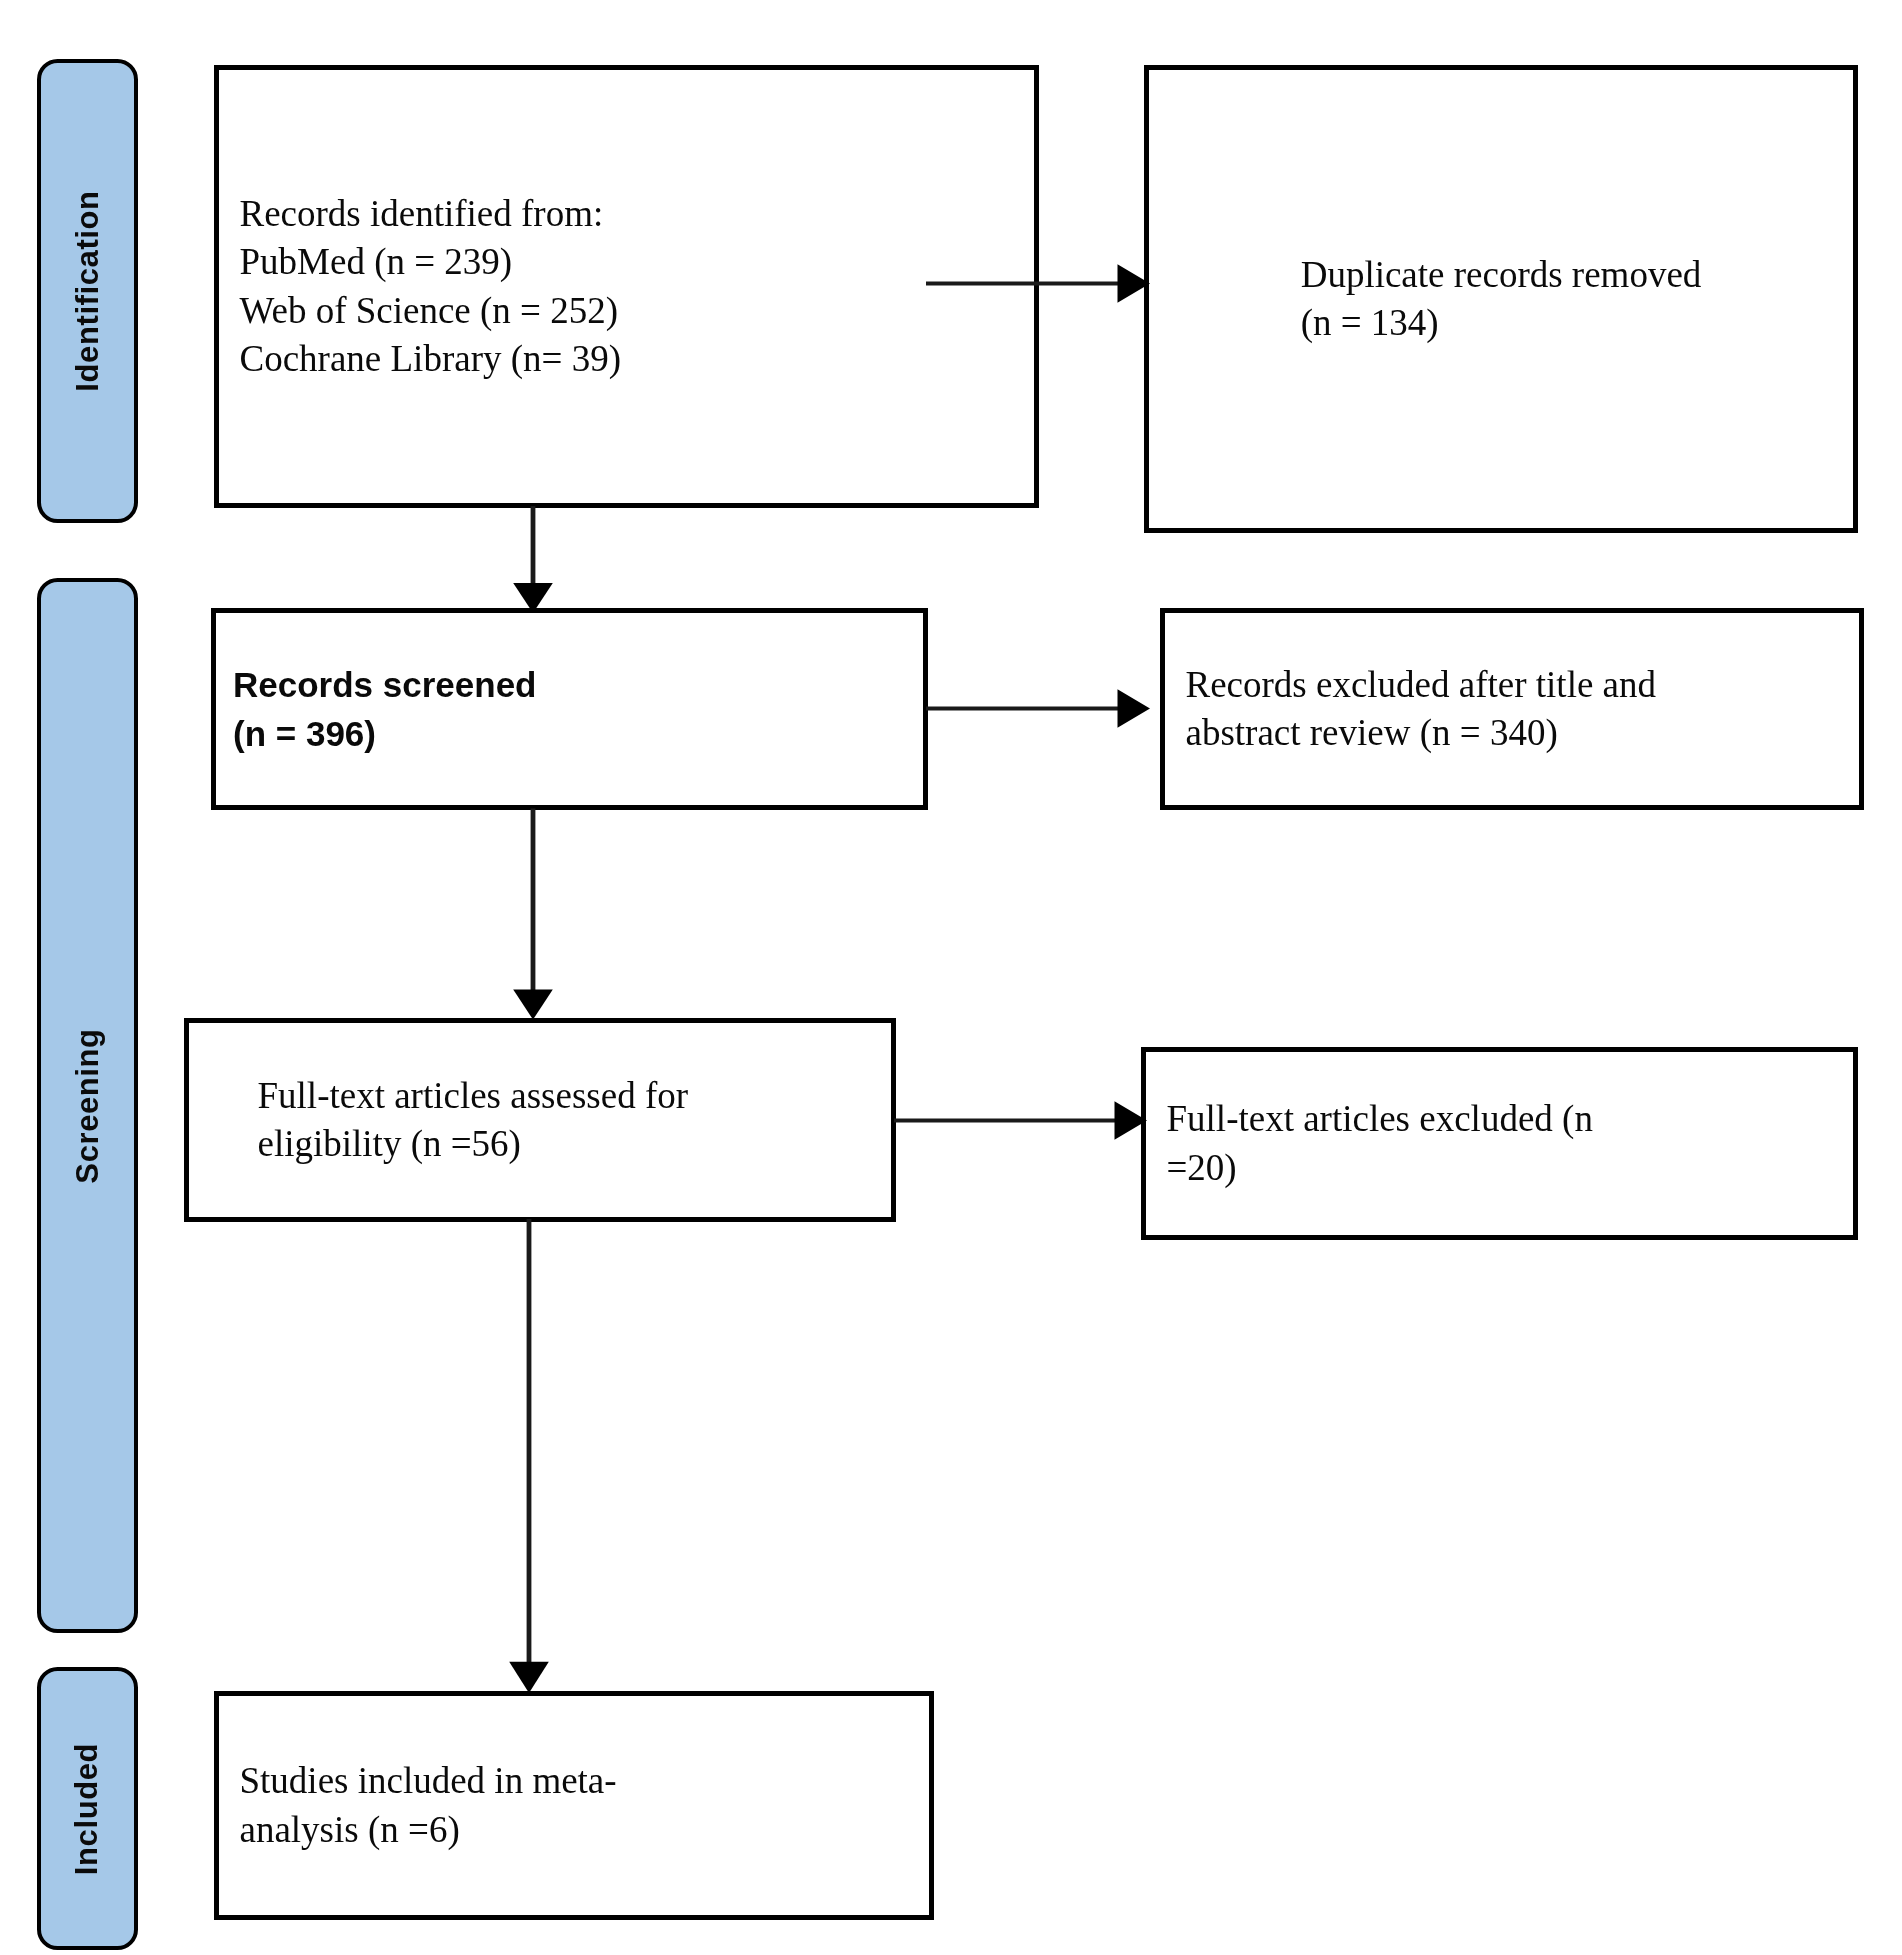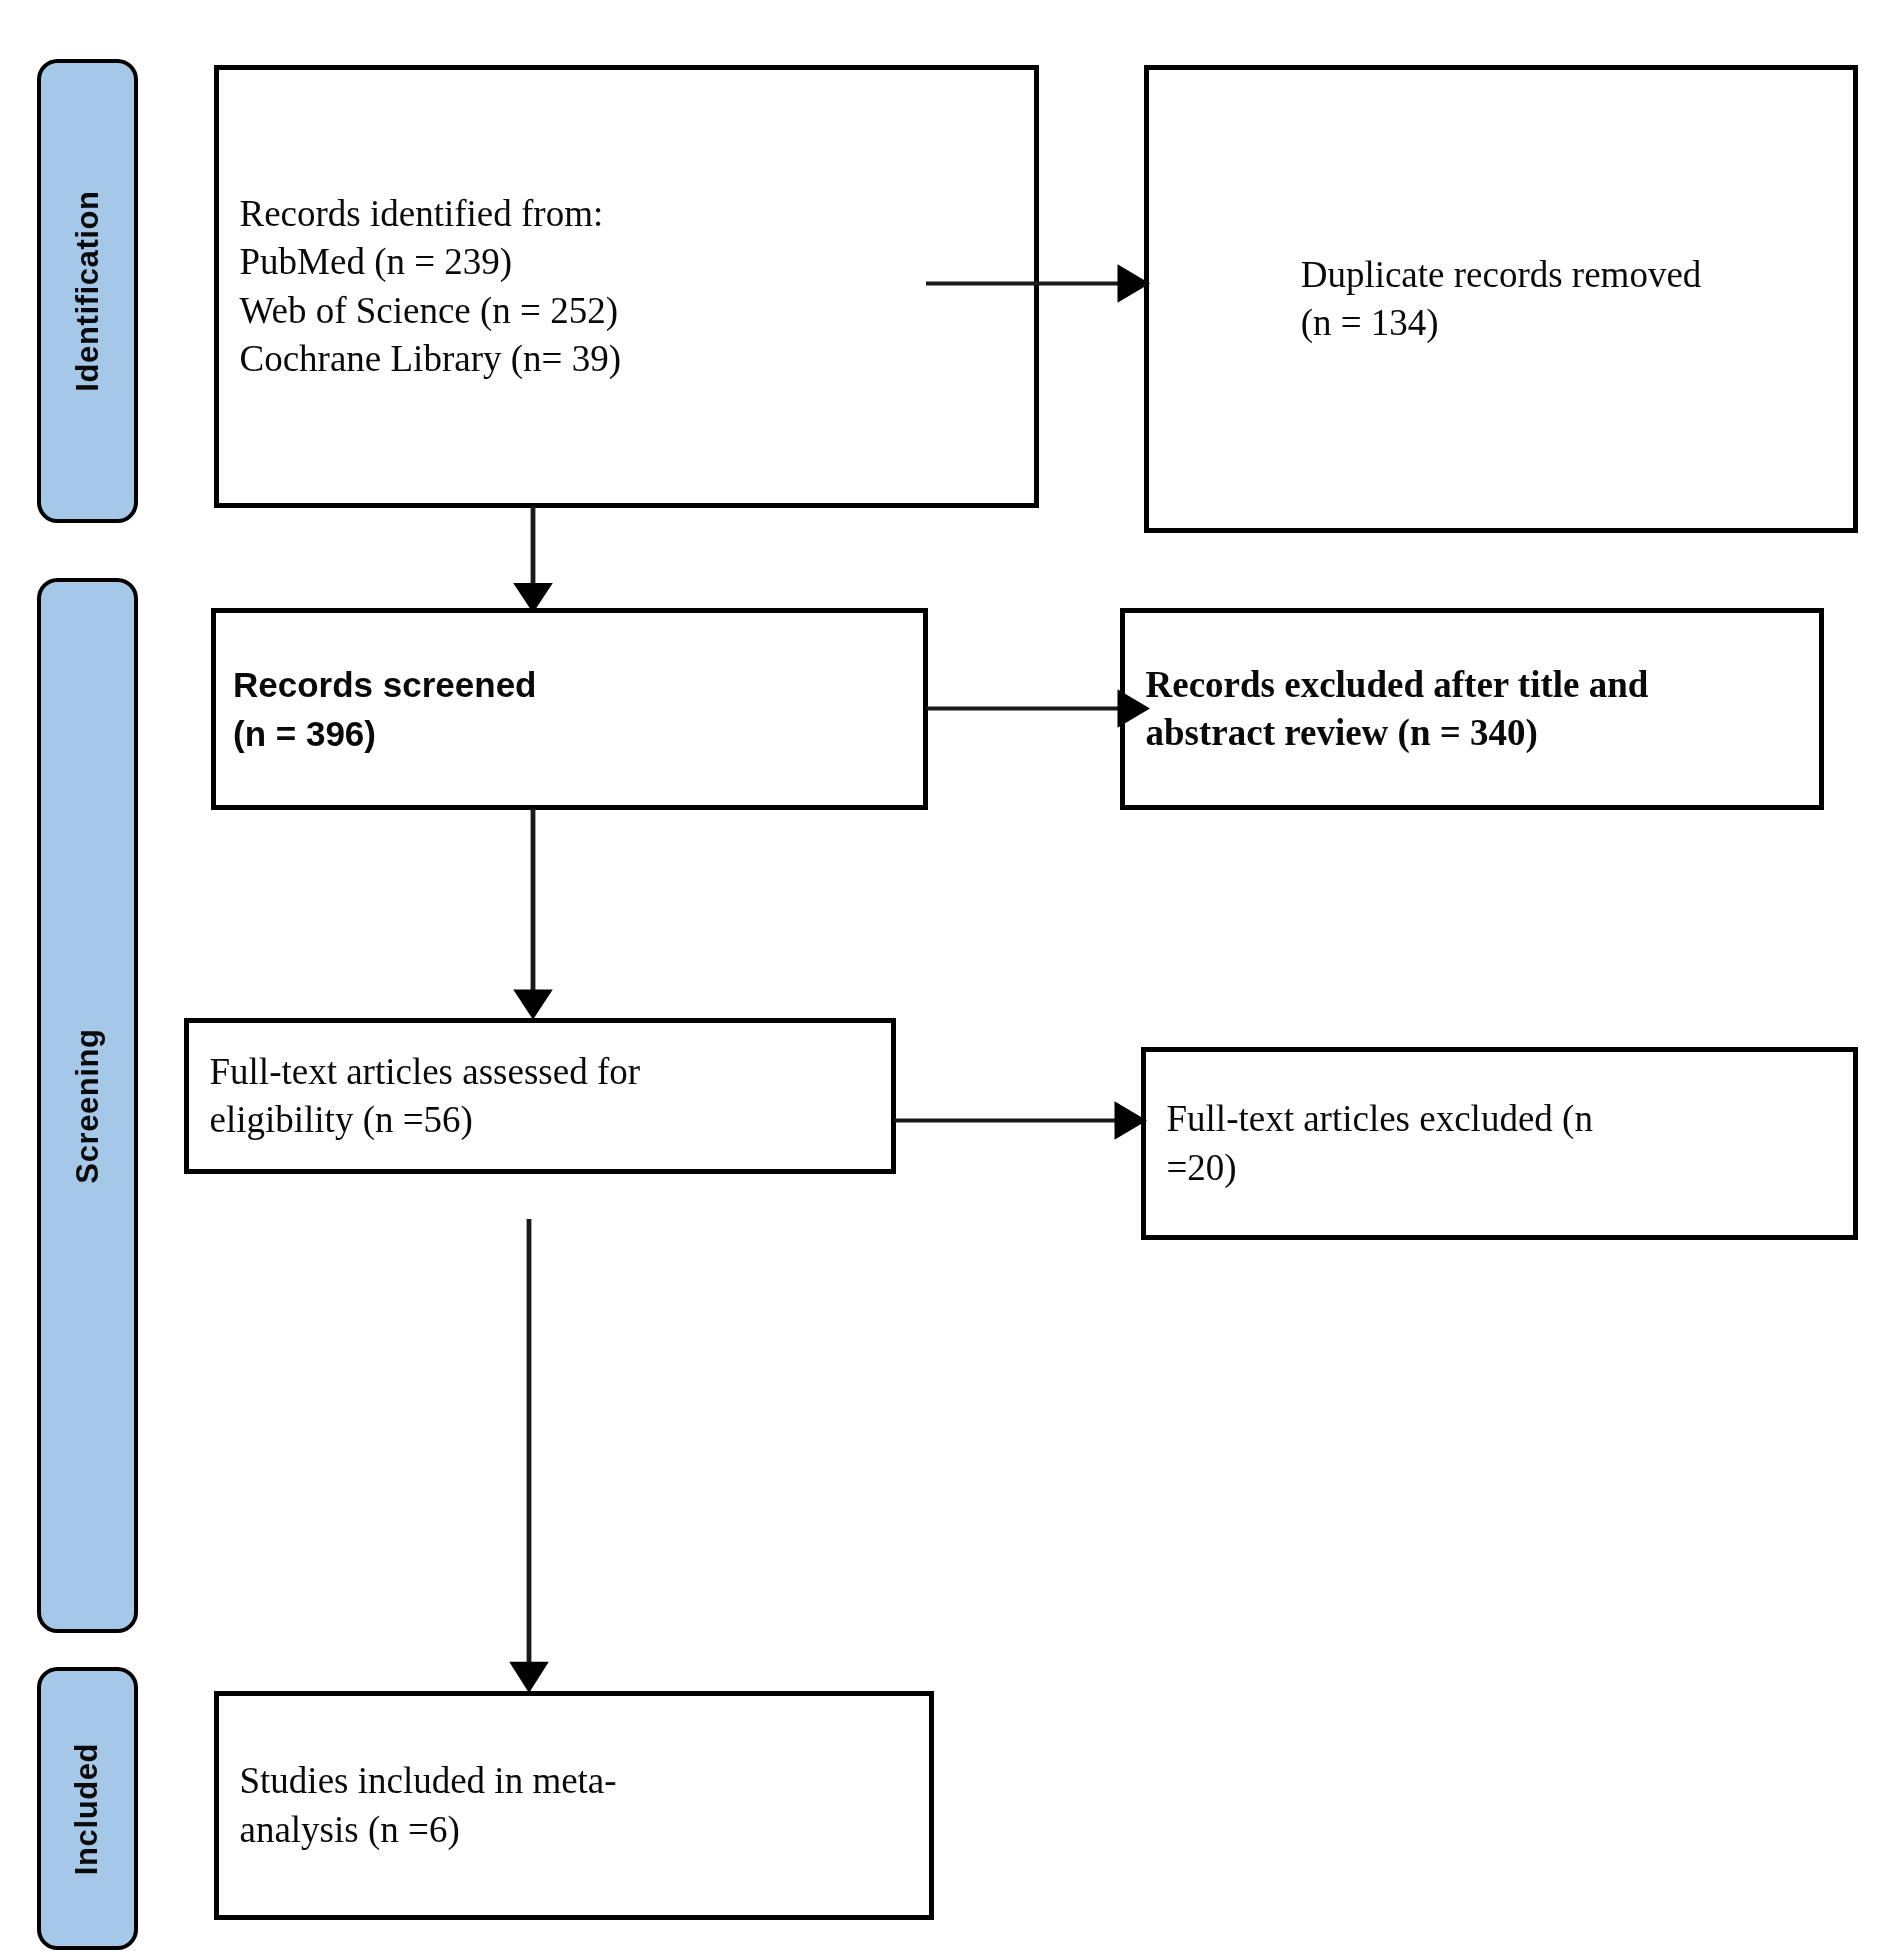--- a/index.html
+++ b/index.html
@@ -109,40 +109,40 @@
       <line x1="45" y1="0" x2="45" y2="135" stroke="#1a1a1a" stroke-width="8"></line>
       <polygon points="12,128 78,128 45,178" fill="#000000"></polygon>
     </svg>
   </div>
 
   <div class="flow-box" style="left:211px; top:608px; width:717px; height:202px;">
     <div class="box-text sans">Records screened
 (n = 396)</div>
   </div>
 
-  <div class="flow-box" style="left:1120px; top:608px; width:704px; height:202px;font-weight:bold;">
+  <div class="flow-box" style="left:1160px; top:608px; width:704px; height:202px;">
     <div class="box-text">Records excluded after title and
 abstract review (n = 340)</div>
   </div>
 
   <div class="connector" style="left:926px; top:683px; width:224px; height:51px;">
     <svg width="224" height="51" viewBox="0 0 372 84">
       <line x1="0" y1="42" x2="320" y2="42" stroke="#1a1a1a" stroke-width="7"></line>
       <polygon points="318,10 372,42 318,74" fill="#000000"></polygon>
     </svg>
   </div>
 
   <div class="connector" style="left:506px; top:808px; width:54px; height:212px;">
     <svg width="54" height="212" viewBox="0 0 90 352">
       <line x1="45" y1="0" x2="45" y2="310" stroke="#1a1a1a" stroke-width="8"></line>
       <polygon points="12,302 78,302 45,352" fill="#000000"></polygon>
     </svg>
   </div>
 
-  <div class="flow-box" style="left:184px; top:1018px; width:712px; height:156px;">
+  <div class="flow-box" style="left:184px; top:1018px; width:712px; height:204px;padding-left:48px;">
     <div class="box-text">Full-text articles assessed for
 eligibility (n =56)</div>
   </div>
 
   <div class="flow-box" style="left:1141px; top:1047px; width:717px; height:193px;">
     <div class="box-text">Full-text articles excluded (n
 =20)</div>
   </div>
 
   <div class="connector" style="left:894px; top:1095px; width:253px; height:51px;">

